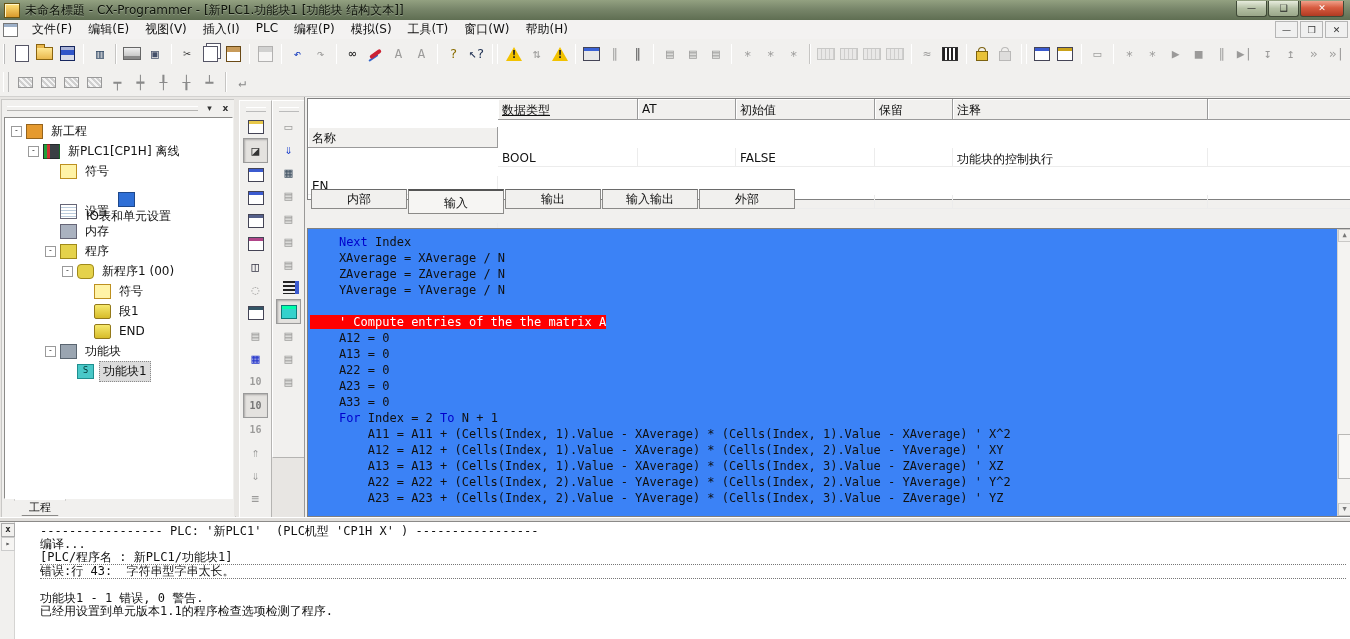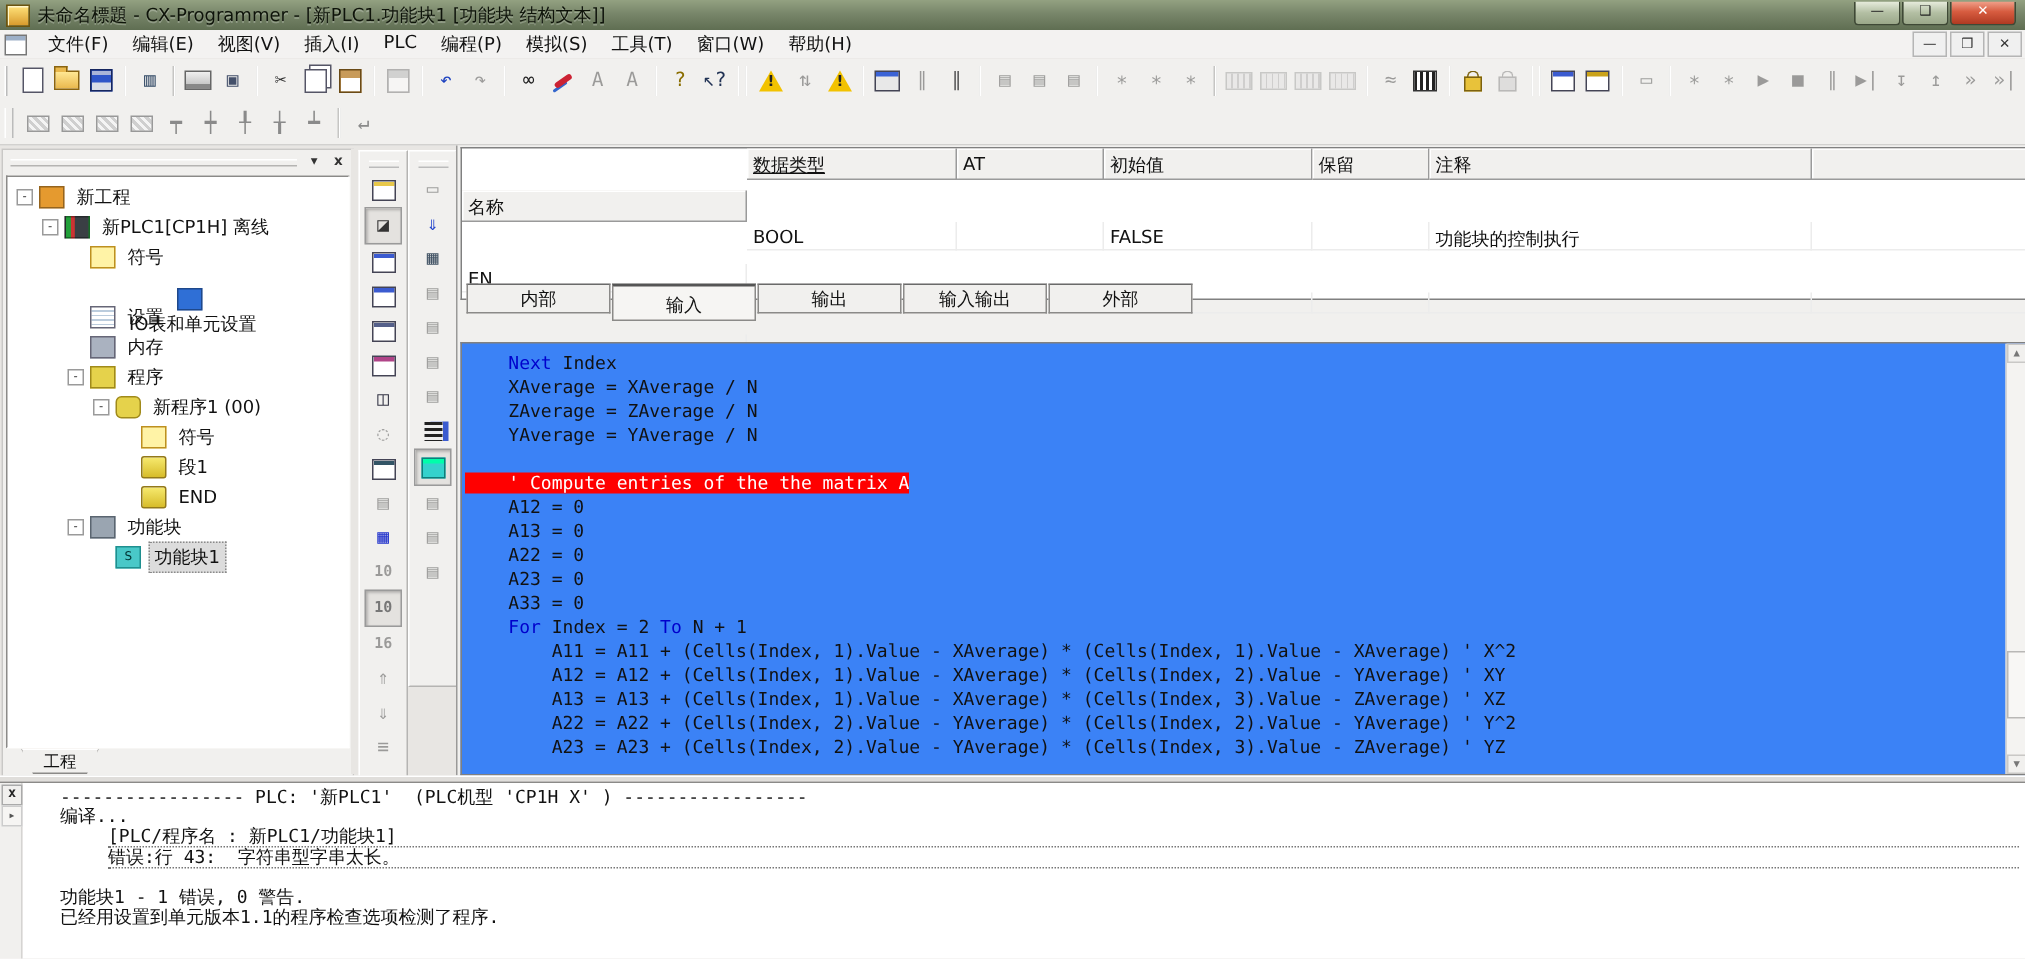--- a/index.html
+++ b/index.html
@@ -128,21 +128,21 @@
   
   #outputpanel{position:absolute;left:0;top:521px;width:1350px;height:118px;background:#ffffff;border-top:1px solid #8b8a88;
     font-family:"DejaVu Sans Mono","Liberation Mono",monospace;font-size:12px;}
   #out-side{position:absolute;left:0;top:0;width:14px;height:118px;border-right:1px solid #d5d4d2;background:#f1f0ee;}
   #out-close{position:absolute;left:1px;top:1px;width:12px;height:12px;border:1px solid #aaa;background:#f1f0ee;
     font-size:9px;line-height:10px;text-align:center;font-weight:bold;color:#222;}
   #out-arrow{position:absolute;left:1px;top:15px;width:12px;height:12px;border:1px solid #ccc;background:#f6f5f3;
     font-size:8px;line-height:11px;text-align:center;color:#555;}
   #outlines{position:absolute;left:40px;top:3px;right:4px;}
   .outline{min-height:13px;line-height:13px;white-space:pre;}
-  .outline.sep{border-bottom:1px dotted #777;margin-left:32px;}
+  .outline.sep{border-bottom:1px dotted #777;}
 </style>
 </head>
 <body>
 
 <div id="titlebar">
   <div id="app-icon"></div>
   <span id="title-text">未命名標題 - CX-Programmer - [新PLC1.功能块1 [功能块 结构文本]]</span>
   <div id="win-controls">
       <div class="wbtn">—</div>
       <div class="wbtn">❑</div>

